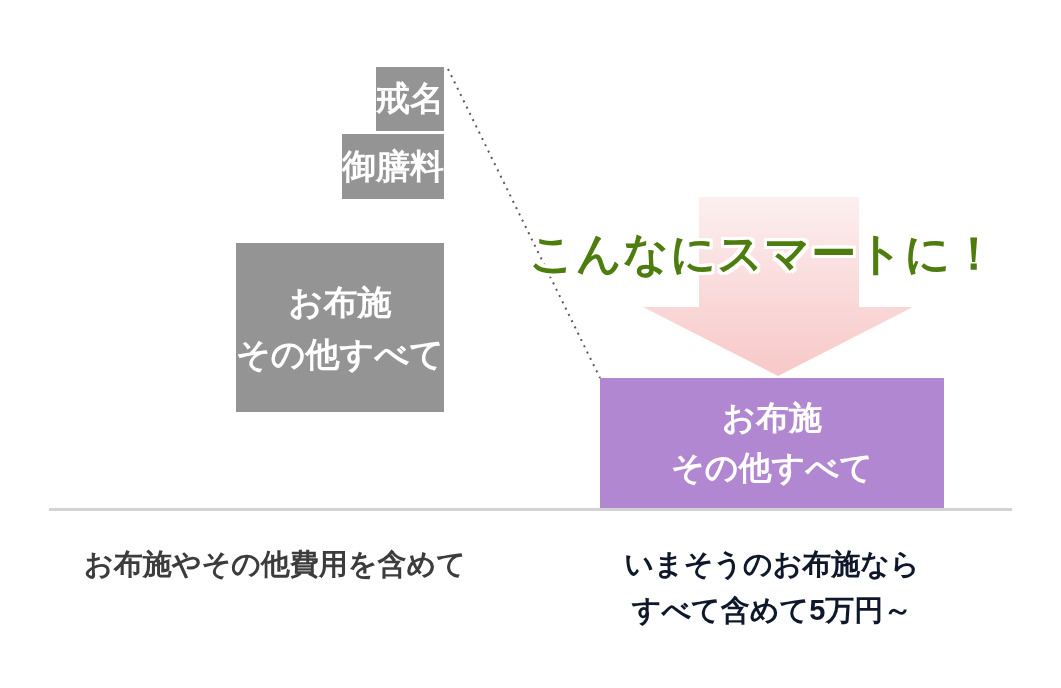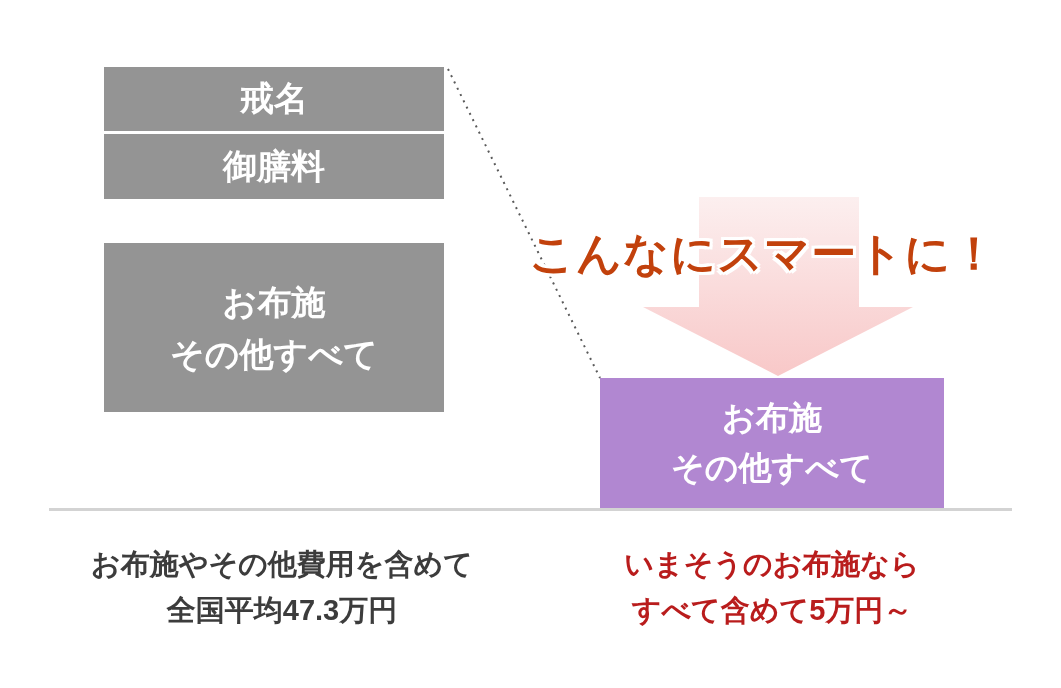--- a/index.html
+++ b/index.html
@@ -17,20 +17,21 @@
 
   
   .stack {
     position: absolute;
     left: 104px;
     top: 67px;
     width: 340px;
     display: flex;
     flex-direction: column;
     gap: 3px;
+    align-items: flex-end;
   }
   .stack-box {
     background: #949494;
     color: #ffffff;
     font-weight: bold;
     font-size: 34px;
     display: flex;
     flex-direction: column;
     align-items: center;
     justify-content: center;
@@ -71,21 +72,21 @@
 
   
   .headline {
     position: absolute;
     left: 529px;
     top: 229px;
     width: 465px;
     text-align: center;
     font-size: 45px;
     font-weight: bold;
-    color: #c2410c;
+    color: #4d7c0f;
     line-height: 1.1;
     letter-spacing: 1px;
     white-space: nowrap;
     text-shadow:
       -3px -3px 0 #fff, 3px -3px 0 #fff, -3px 3px 0 #fff, 3px 3px 0 #fff,
       -3px 0 0 #fff, 3px 0 0 #fff, 0 -3px 0 #fff, 0 3px 0 #fff;
   }
 
   
   .purple-box {
@@ -109,28 +110,28 @@
   
   .caption {
     position: absolute;
     top: 541px;
     text-align: center;
     font-weight: bold;
     font-size: 29px;
     line-height: 46px;
   }
   .caption-left {
-    left: 67px;
+    left: 60px;
     width: 430px;
     color: #3c3c3c;
   }
   .caption-right {
     left: 600px;
     width: 344px;
-    color: #b91c1c;
+    color: #0f172a;
   }
 </style>
 </head>
 <body>
 
 <div class="card">
 
   <div class="stack">
     <div class="stack-box">
       <span>戒名</span>
@@ -162,20 +163,19 @@
 
   <div class="headline">こんなにスマートに！</div>
 
   <div class="purple-box">
     <div>お布施</div>
     <div>その他すべて</div>
   </div>
 
   <div class="caption caption-left">
     <div>お布施やその他費用を含めて</div>
-    <div>全国平均47.3万円</div>
   </div>
   <div class="caption caption-right">
     <div>いまそうのお布施なら</div>
     <div>すべて含めて5万円～</div>
   </div>
 
 </div>
 
 </body></html>

